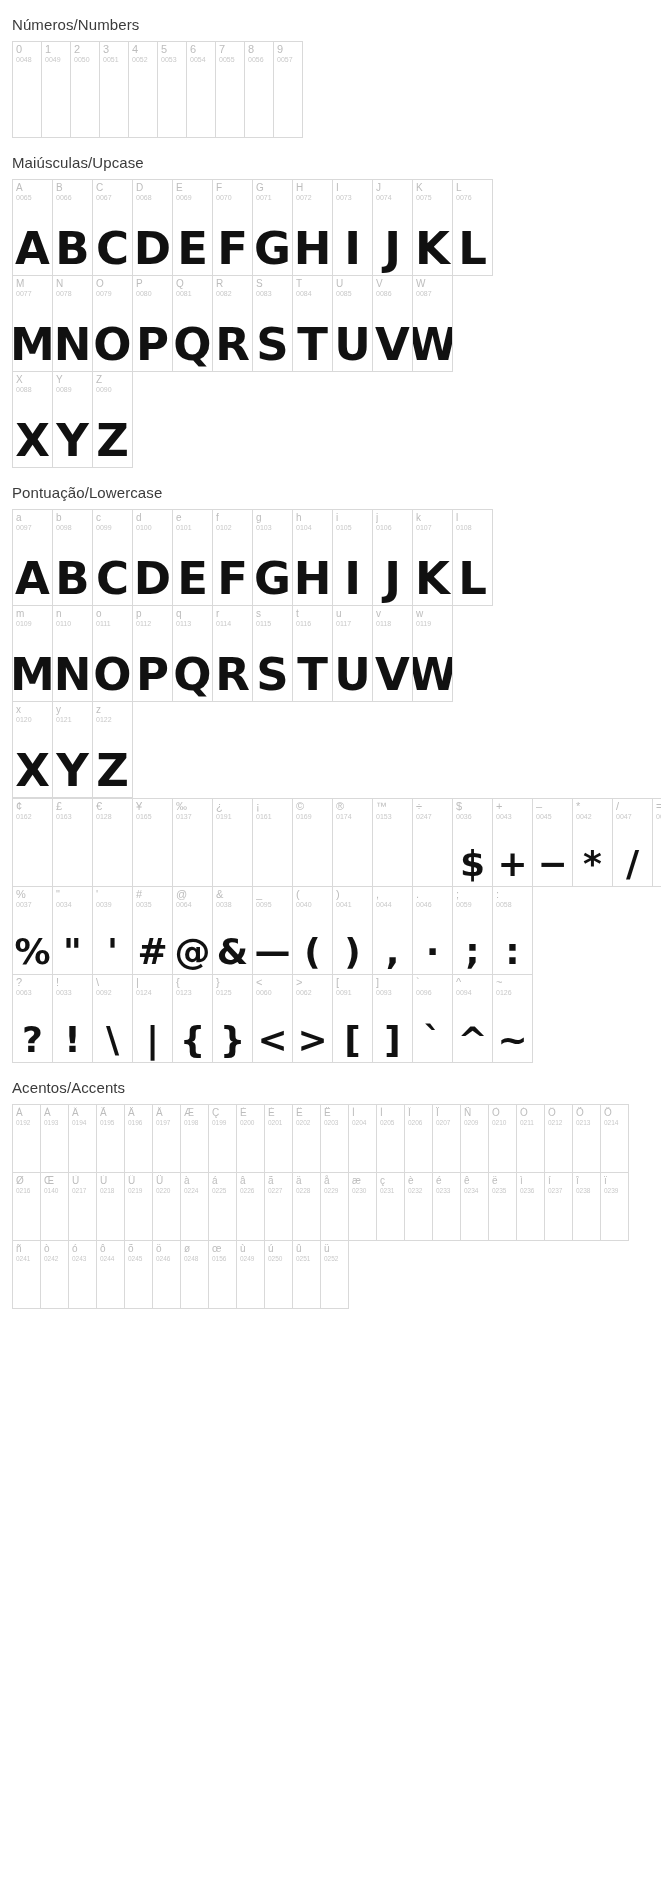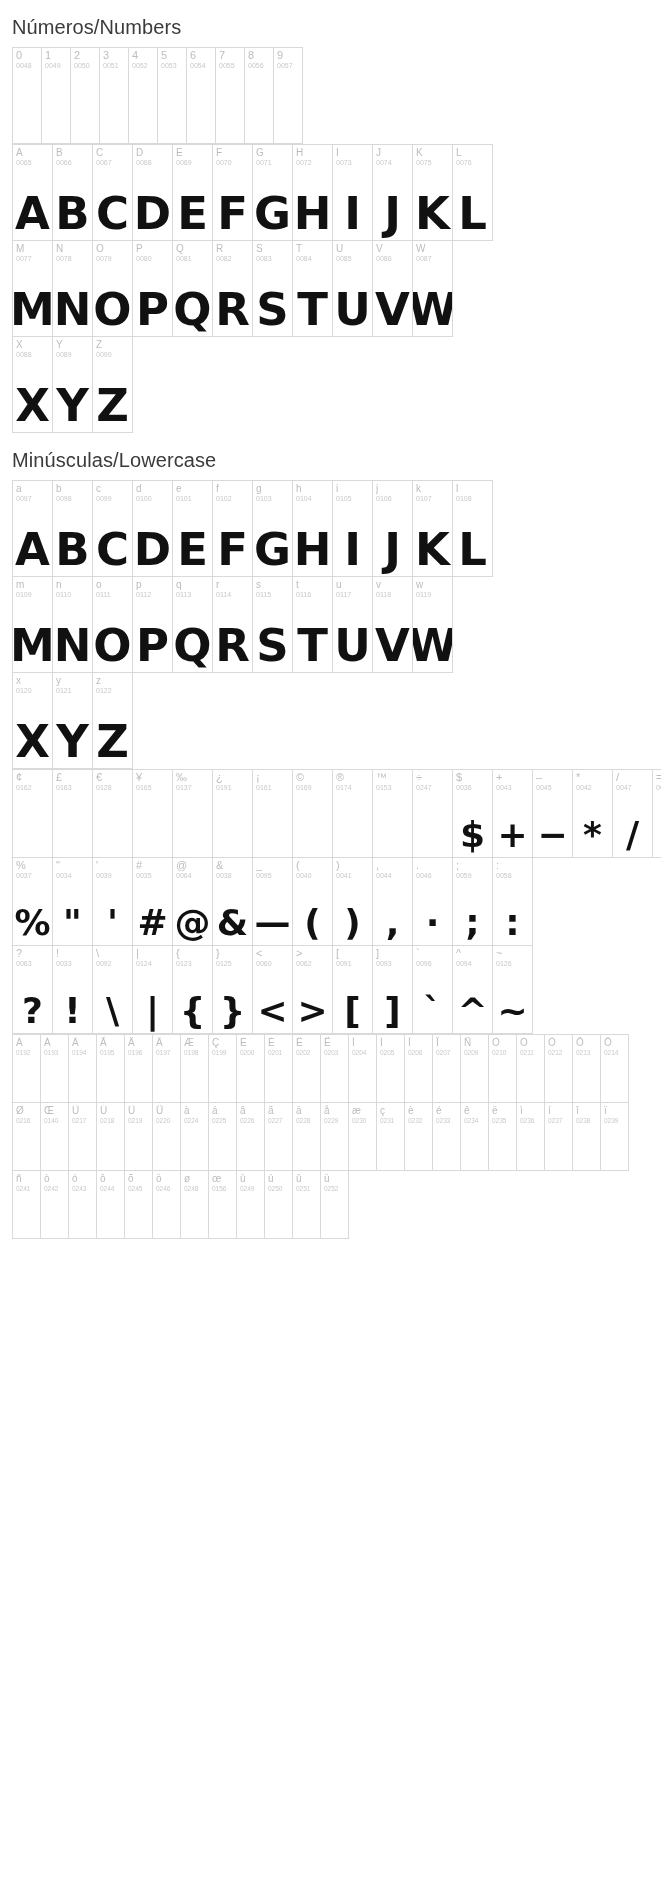--- a/index.html
+++ b/index.html
@@ -11,21 +11,21 @@
     width: 661px;
     font-family: "Liberation Sans", sans-serif;
     color: #222;
   }
   .page {
     width: 661px;
     box-sizing: border-box;
     padding: 0 12px 20px 12px;
   }
   .section-title {
-    font-size: 20px;
+    font-size: 15px;
     color: #3b3b3b;
     margin: 16px 0 8px 0;
     font-weight: normal;
     letter-spacing: 0.1px;
   }
   .grid {
     border-left: 1px solid #d9d9d9;
     border-top: 1px solid #d9d9d9;
     width: max-content;
     background: #fff;
@@ -154,20 +154,21 @@
           </div>
         </div>
         <div class="cell">
           <div class="meta">
             <span class="ch-label">9</span>
             <span class="code">0057</span>
           </div>
         </div>
       </div>
     </div>
+    <div class="section-title">Maiúsculas/Upcase</div>
     <div class="grid letters">
       <div class="row">
         <div class="cell">
           <div class="meta">
             <span class="ch-label">A</span>
             <span class="code">0065</span>
           </div>
           <div class="glyph">A</div>
         </div>
         <div class="cell">
@@ -344,21 +345,21 @@
         </div>
         <div class="cell">
           <div class="meta">
             <span class="ch-label">Z</span>
             <span class="code">0090</span>
           </div>
           <div class="glyph">Z</div>
         </div>
       </div>
     </div>
-    <div class="section-title">Minúsculas/Lowercase</div>
+    <div class="section-title">Pontuação/Lowercase</div>
     <div class="grid letters">
       <div class="row">
         <div class="cell">
           <div class="meta">
             <span class="ch-label">a</span>
             <span class="code">0097</span>
           </div>
           <div class="glyph">A</div>
         </div>
         <div class="cell">
@@ -844,20 +845,21 @@
         </div>
         <div class="cell">
           <div class="meta">
             <span class="ch-label">~</span>
             <span class="code">0126</span>
           </div>
           <div class="glyph">~</div>
         </div>
       </div>
     </div>
+    <div class="section-title">Acentos/Accents</div>
     <div class="grid accents">
       <div class="row">
         <div class="cell">
           <div class="meta">
             <span class="ch-label">À</span>
             <span class="code">0192</span>
           </div>
         </div>
         <div class="cell">
           <div class="meta">

